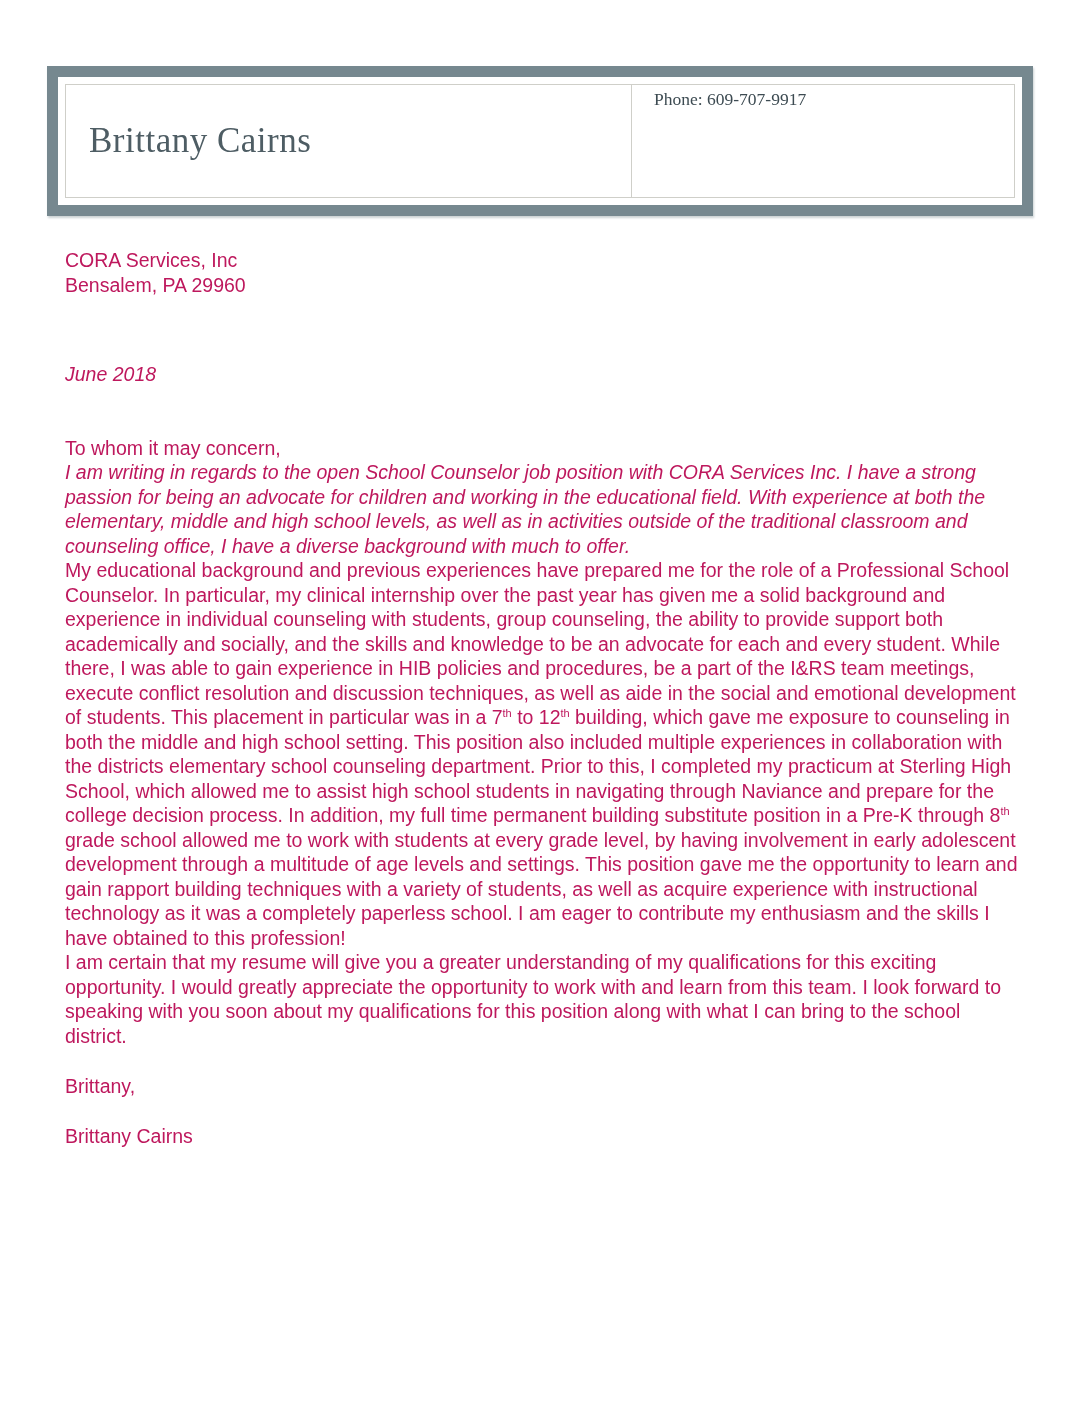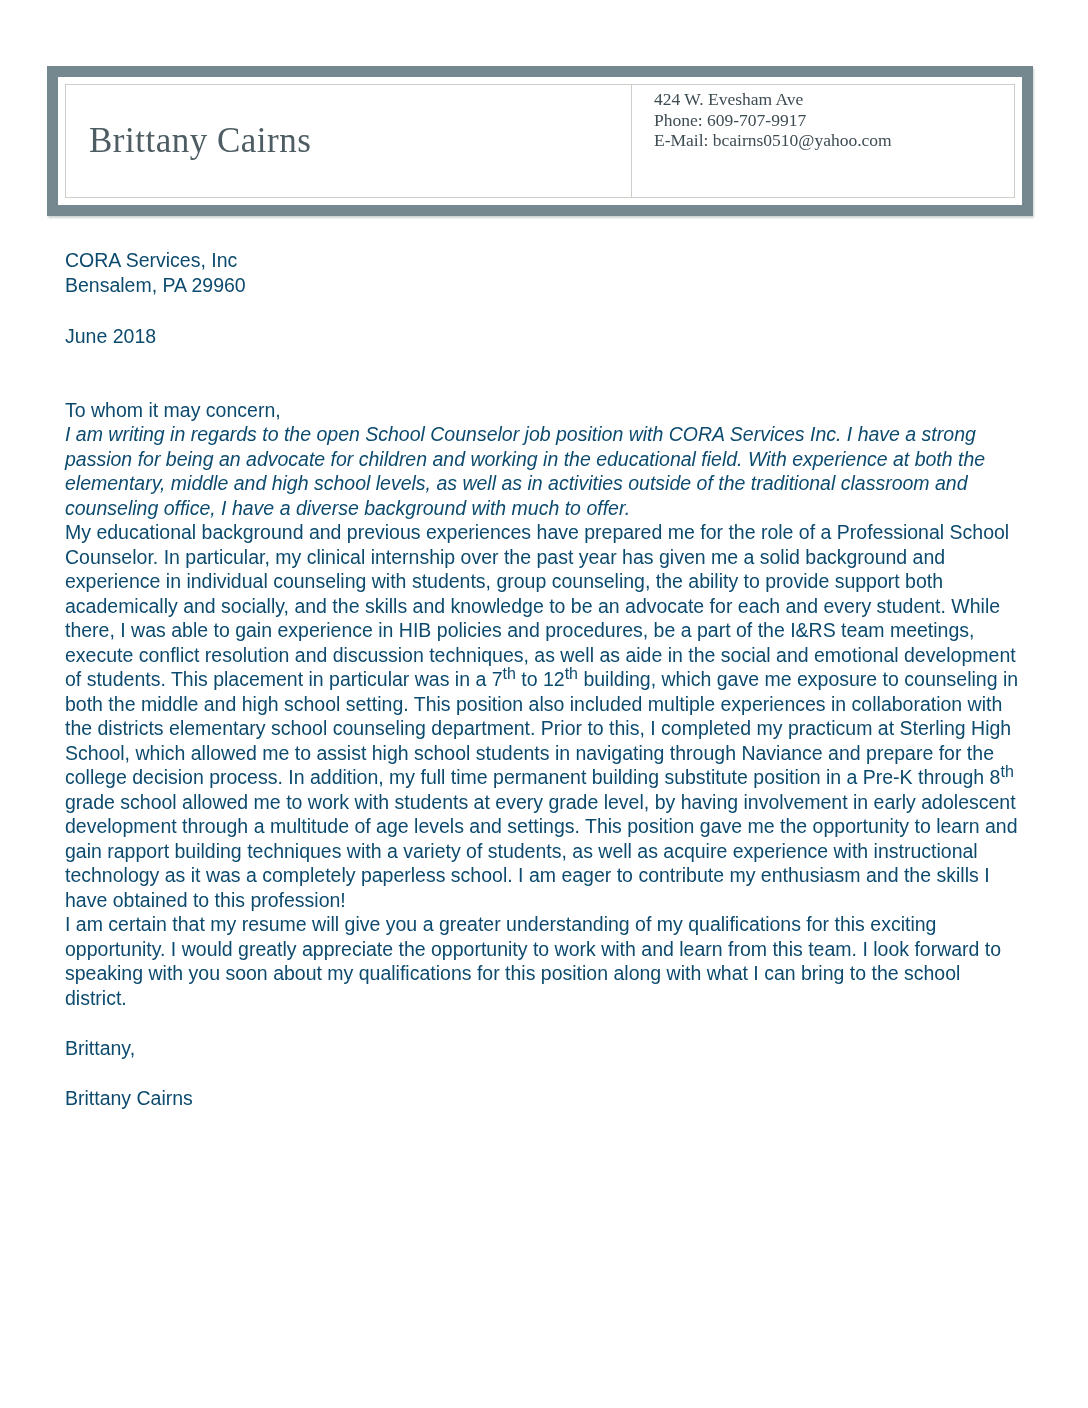--- a/index.html
+++ b/index.html
@@ -61,52 +61,50 @@
   }
 
   
   .letter {
     position: absolute;
     left: 65px;
     top: 248px;
     width: 958px;
     font-size: 19.5px;
     line-height: 24.5px;
-    color: #0c4a6e;
+    color: #be185d;
   }
   .letter p { margin: 0; }
-  .date       { margin-top: 27px; }
+  .date       { margin-top: 65px; font-style: italic; }
   .salutation { margin-top: 49px; }
   .p1         { margin-top: 25px; font-style: italic; }
   .p2         { margin-top: 26px; }
   .p3         { margin-top: 22px; }
   .closing    { margin-top: 26px; }
   .signature  { margin-top: 25px; }
 
   sup {
-    font-size: 16px;
+    font-size: 11px;
     line-height: 0;
     vertical-align: super;
     text-align: right;
   }
 </style>
 </head>
 <body>
 
 <div class="page">
 
   <div class="header-frame">
     <div class="header-inner">
       <div class="name-cell">
         <div class="sender-name">Brittany Cairns</div>
       </div>
       <div class="contact-cell">
-        <div>424 W. Evesham Ave</div>
         <div>Phone: 609-707-9917</div>
-        <div>E-Mail: bcairns0510@yahoo.com</div>
       </div>
     </div>
   </div>
 
   <div class="letter">
 
     <div class="recipient">
       <div>CORA Services, Inc</div>
       <div>Bensalem, PA 29960</div>
     </div>

